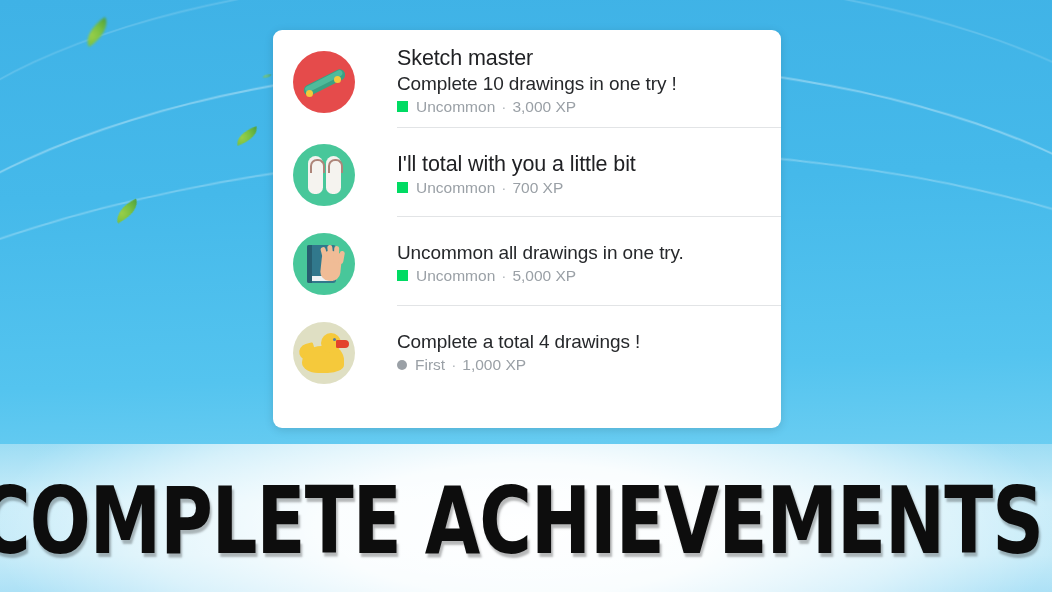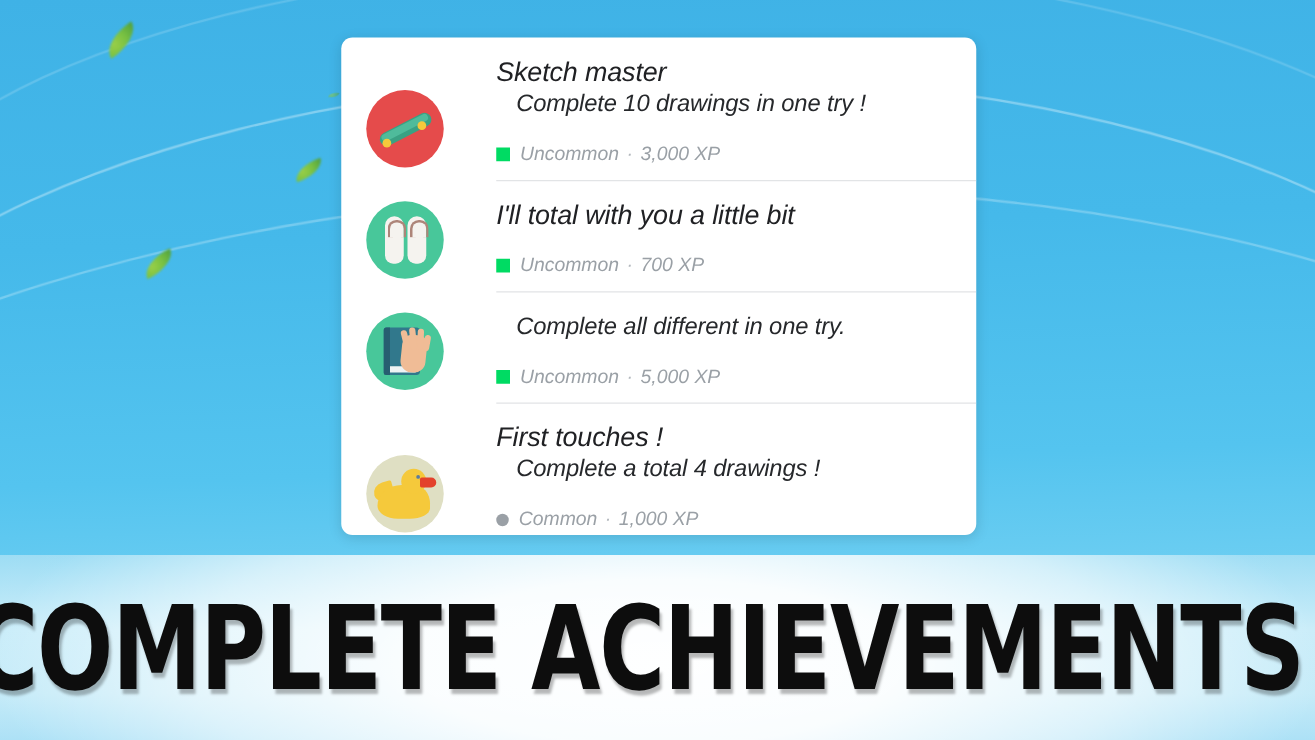--- a/index.html
+++ b/index.html
@@ -47,24 +47,23 @@
     position:absolute;
     left:273px; top:30px;
     width:508px; height:398px;
     background:#ffffff;
     border-radius:9px;
     overflow:hidden;
     box-shadow:0 2px 10px rgba(0,0,0,0.13);
   }
   .row {
     display:flex;
-    align-items:flex-end;
+    align-items:center;
     padding:14px 12px 10px 20px;
     position:relative;
-    font-style:italic;
   }
   .row + .row::before {
     content:"";
     position:absolute;
     left:124px; right:0; top:0;
     height:1px;
     background:#e2e4e6;
   }
   .badge {
     width:62px; height:62px;
@@ -82,29 +81,28 @@
     line-height:26px;
     letter-spacing:-0.1px;
     white-space:nowrap;
   }
   .rdesc {
     font-size:19px;
     color:#26282b;
     line-height:25px;
     letter-spacing:-0.1px;
     white-space:nowrap;
-    margin-left:16px;
   }
   .rmeta {
     display:flex;
     align-items:center;
     font-size:15.5px;
     color:#9aa0a6;
     line-height:21px;
-    margin-top:17px;
+    margin-top:0;
   }
   .chip { width:11px; height:11px; margin-right:8px; flex:0 0 11px; }
   .chip.uncommon { background:#00db63; }
   .chip.common { background:#9aa0a6; border-radius:50%; width:10px; height:10px; flex-basis:10px; }
   .dot { margin:0 6px; color:#b3b8bd; }
 
   
   .bg-red   { background:#e54b4b; }
   .bg-green { background:#48c79a; }
   .bg-beige { background:#dfdfc3; }
@@ -269,44 +267,43 @@
     <div class="badge bg-green">
       <span class="bk-cover"></span>
         <span class="bk-spine"></span>
       <span class="hand"></span>
       <span class="fng f1"></span>
         <span class="fng f2"></span>
         <span class="fng f3"></span>
         <span class="fng f4"></span>
     </div>
     <div class="rtext">
-      <div class="rdesc">Complete all different in one try.</div>
+      <div class="rdesc">Uncommon all drawings in one try.</div>
       <div class="rmeta">
         <span class="chip uncommon"></span>
         <span>Uncommon</span>
         <span class="dot">·</span>
         <span>5,000 XP</span>
       </div>
     </div>
   </div>
 
   <div class="row">
     <div class="badge bg-beige">
       <span class="dk-tail"></span>
         <span class="dk-body"></span>
         <span class="dk-head"></span>
       <span class="dk-beak"></span>
         <span class="dk-eye"></span>
     </div>
     <div class="rtext">
-      <div class="rtitle">First touches !</div>
       <div class="rdesc">Complete a total 4 drawings !</div>
       <div class="rmeta">
         <span class="chip common"></span>
-        <span>Common</span>
+        <span>First</span>
         <span class="dot">·</span>
         <span>1,000 XP</span>
       </div>
     </div>
   </div>
 
 </div>
 
 <div id="banner">
   <div id="banner-text">COMPLETE ACHIEVEMENTS!</div>

